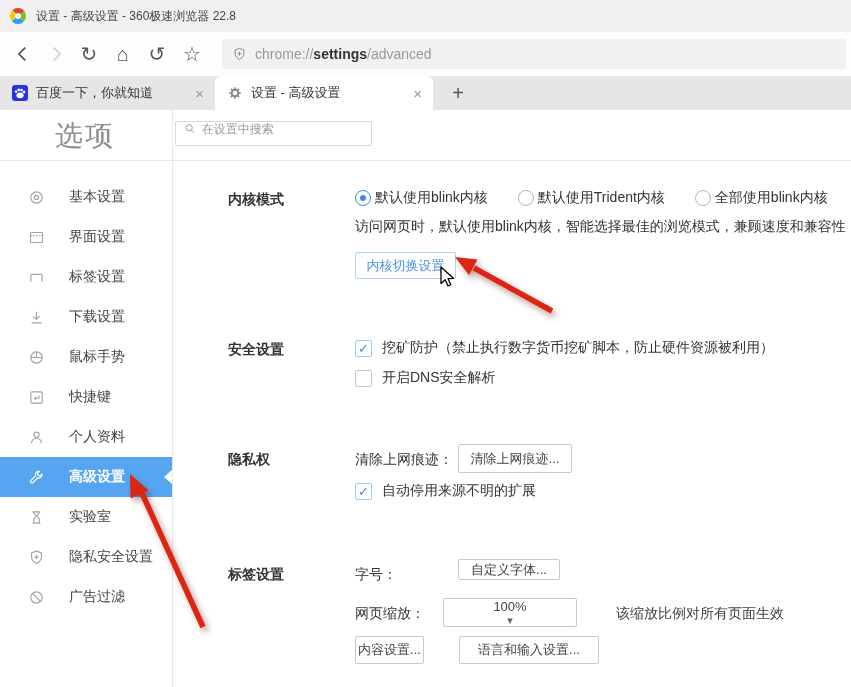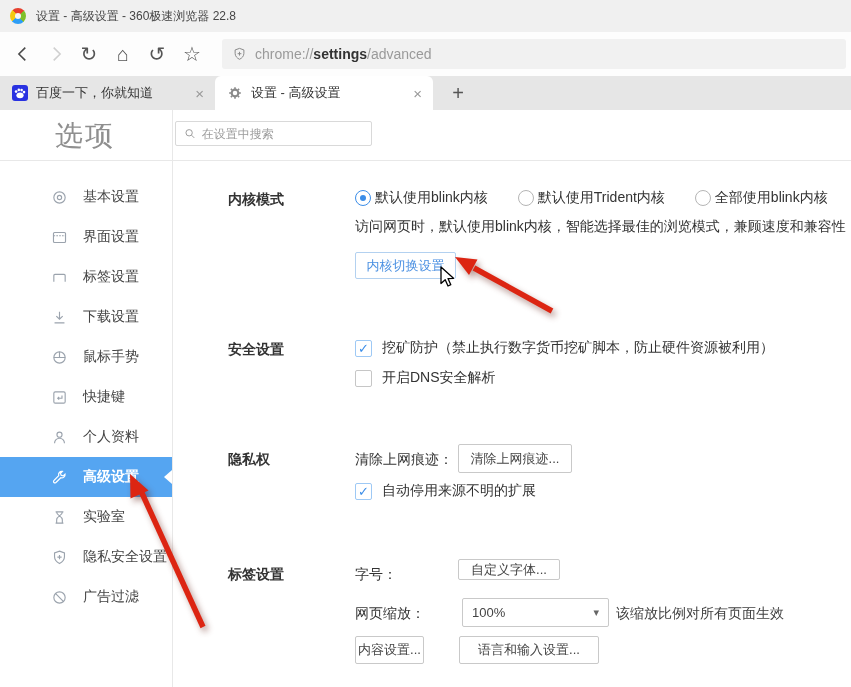--- a/index.html
+++ b/index.html
@@ -36,29 +36,29 @@
             align-items:center; justify-content:center; font-size:20px; color:#555; }
   .baidu-icon { width:16px; height:16px; flex:0 0 auto; }
   .gear-icon { width:16px; height:16px; flex:0 0 auto; }
 
   
   .page { position:absolute; left:0; top:110px; width:851px; height:577px; background:#fff; }
   .page-vline { position:absolute; left:172px; top:0; bottom:0; width:1px; background:#e8e8e8; }
   .page-header { position:absolute; left:0; top:0; width:851px; height:51px; border-bottom:1px solid #e8e8e8; }
   .page-title { position:absolute; left:55px; top:7px; font-size:28px; color:#8f8f8f; letter-spacing:2px; }
   .searchbox { position:absolute; left:175px; top:11px; width:197px; height:25px; border:1px solid #d9d9d9;
-               border-radius:2px; display:flex; align-items:center; padding:0 8px; gap:6px; background:#fff; }
+               border-radius:2px; display:flex; align-items:flex-start; padding:0 8px; gap:6px; background:#fff; }
   .searchbox input { border:none; outline:none; background:transparent; font-size:12px; color:#333; width:100%;
                      font-family:inherit; }
   .searchbox input::placeholder { color:#9b9b9b; }
 
   
   .sidebar { position:absolute; left:0; top:51px; width:172px; bottom:0; padding-top:16px; }
-  .side-item { height:40px; display:flex; align-items:center; padding-left:51px; gap:15px;
-               font-size:14px; color:#444; position:relative;text-align:center; }
+  .side-item { height:40px; display:flex; align-items:center; padding-left:28px; gap:24px;
+               font-size:14px; color:#444; position:relative; }
   .side-item svg { flex:0 0 auto; }
   .side-item.selected { background:#55a5f1; color:#fff; font-weight:bold; }
   .side-item.selected::after { content:""; position:absolute; right:0; top:50%; transform:translateY(-50%);
                border-top:7px solid transparent; border-bottom:7px solid transparent; border-right:8px solid #fff; }
 
   
   .content { position:absolute; left:172px; top:51px; right:0; bottom:0; font-size:14px; color:#333; }
   .sec-label { position:absolute; left:56px; font-weight:bold; color:#333; }
   .ctl { position:absolute; left:183px; }
   .radio-row { display:flex; align-items:center; gap:30px; }
@@ -268,21 +268,21 @@
       <div class="ctl btn" style="top:283px; left:286px; width:114px; height:29px;">清除上网痕迹...</div>
       <div class="ctl check-row" style="top:321px;">
         <span class="checkbox on">✓</span>
         <span>自动停用来源不明的扩展</span>
       </div>
 
       <div class="sec-label" style="top:405px;">标签设置</div>
       <div class="ctl" style="top:405px;">字号：</div>
       <div class="ctl btn" style="top:398px; left:286px; width:102px; height:21px;">自定义字体...</div>
       <div class="ctl" style="top:444px;">网页缩放：</div>
-      <div class="ctl select" style="top:437px; left:290px; width:147px; height:29px;">
+      <div class="ctl select" style="top:437px; left:271px; width:134px; height:29px;flex-direction:column;">
         <span>100%</span>
         <span class="caret">▾</span>
       </div>
       <div class="ctl note" style="top:444px; left:444px;">该缩放比例对所有页面生效</div>
       <div class="ctl btn" style="top:475px; width:69px; height:28px;">内容设置...</div>
       <div class="ctl btn" style="top:475px; left:287px; width:140px; height:28px;">语言和输入设置...</div>
     </div>
   </div>
 
   <svg class="overlay" viewBox="0 0 851 687">

